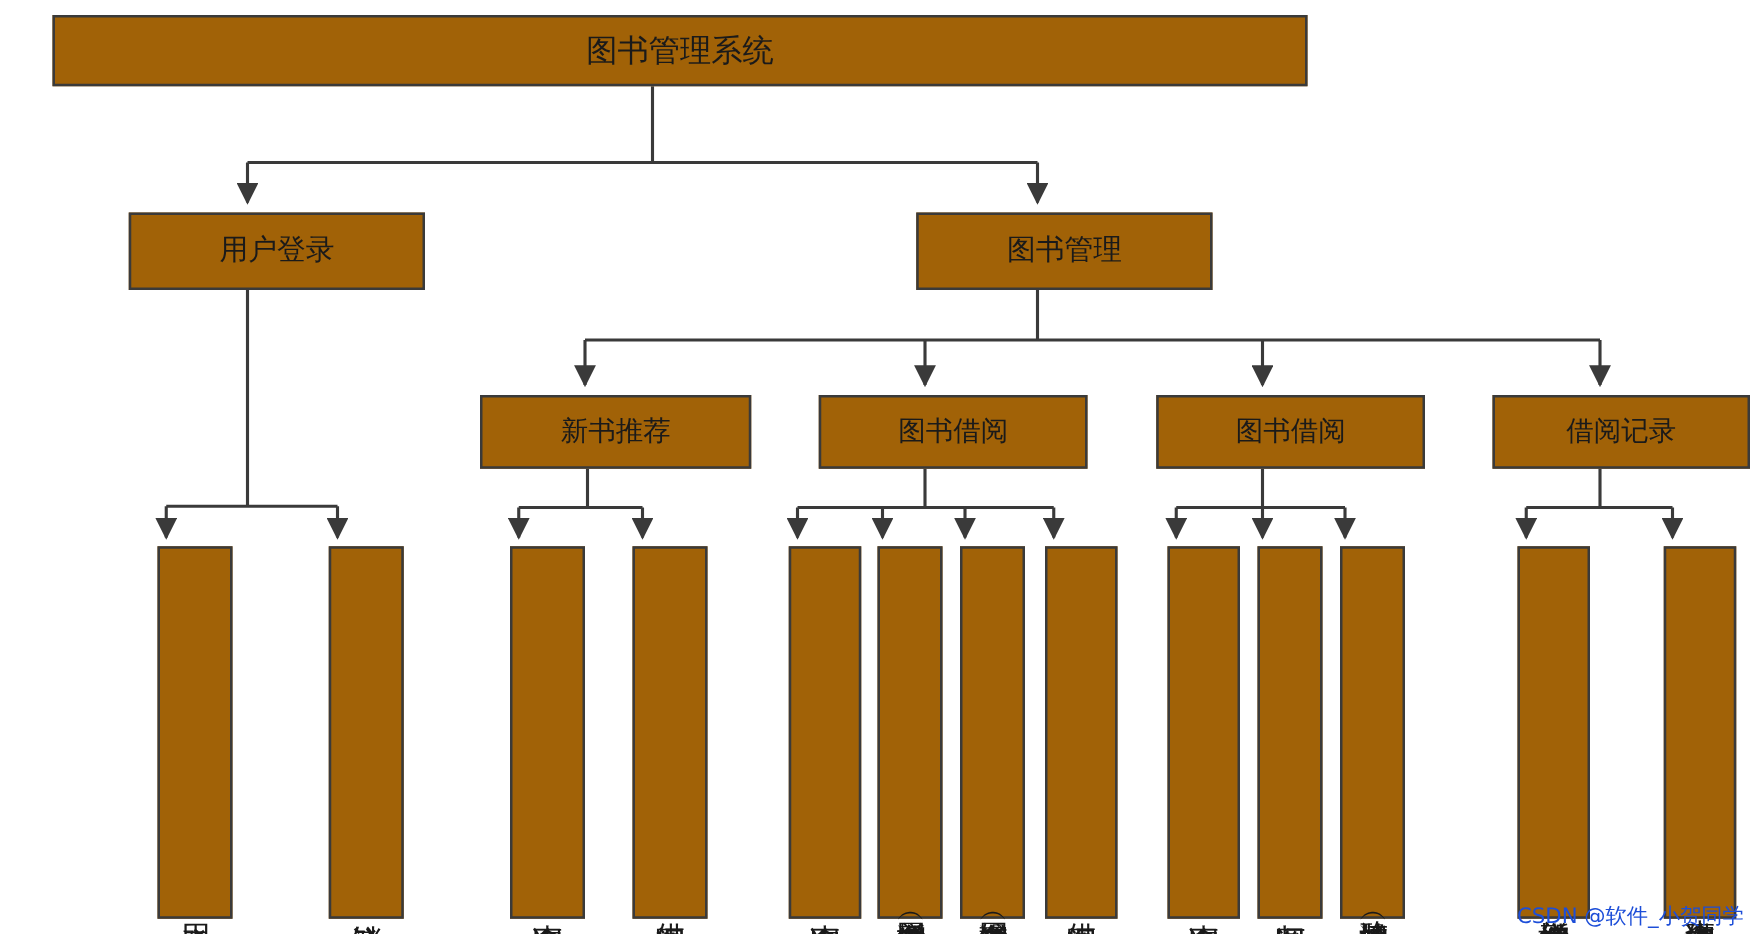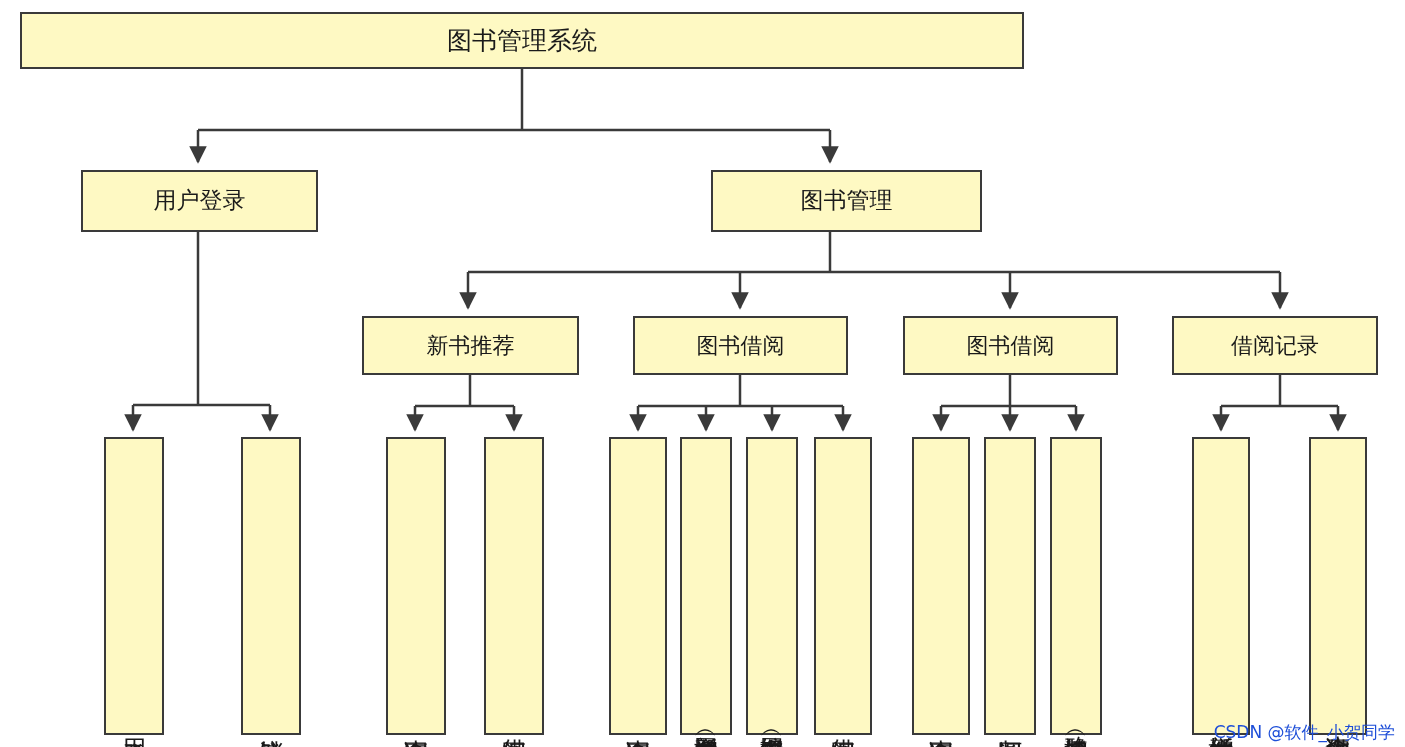--- a/index.html
+++ b/index.html
@@ -12,42 +12,43 @@
   }
   #canvas{position:relative;width:1405px;height:747px;}
 
   
   #wires{position:absolute;left:0;top:0;width:1405px;height:747px;}
 
   
   .node{
     position:absolute;
     box-sizing:border-box;
-    background:#fef9c3;
+    background:#a16207;
     border:2.5px solid #3a3a3a;
     display:flex;
     align-items:center;
     justify-content:center;
+    margin-left:22px;
   }
   .node .label{
     color:#1a1a1a;
     line-height:1.18;
     white-space:nowrap;
     text-align:center;
   }
 
   
   .n-root{left:20px;top:12px;width:1004px;height:57px;}
   .n-root .label{font-size:25px;}
 
   
   .n-l2{height:62px;}
   .n-l2 .label{font-size:23px;}
   .n-login{left:81px;top:170px;width:237px;}
-  .n-bookmgr{left:711px;top:170px;width:271px;justify-content:center;}
+  .n-bookmgr{left:711px;top:170px;width:237px;justify-content:center;}
 
   
   .n-l3{height:59px;}
   .n-l3 .label{font-size:22px;}
   .n-new{left:362px;top:316px;width:217px;}
   .n-borrow{left:633px;top:316px;width:215px;}
   .n-current{left:903px;top:316px;width:215px;}
   .n-record{left:1172px;top:316px;width:206px;}
 
   

